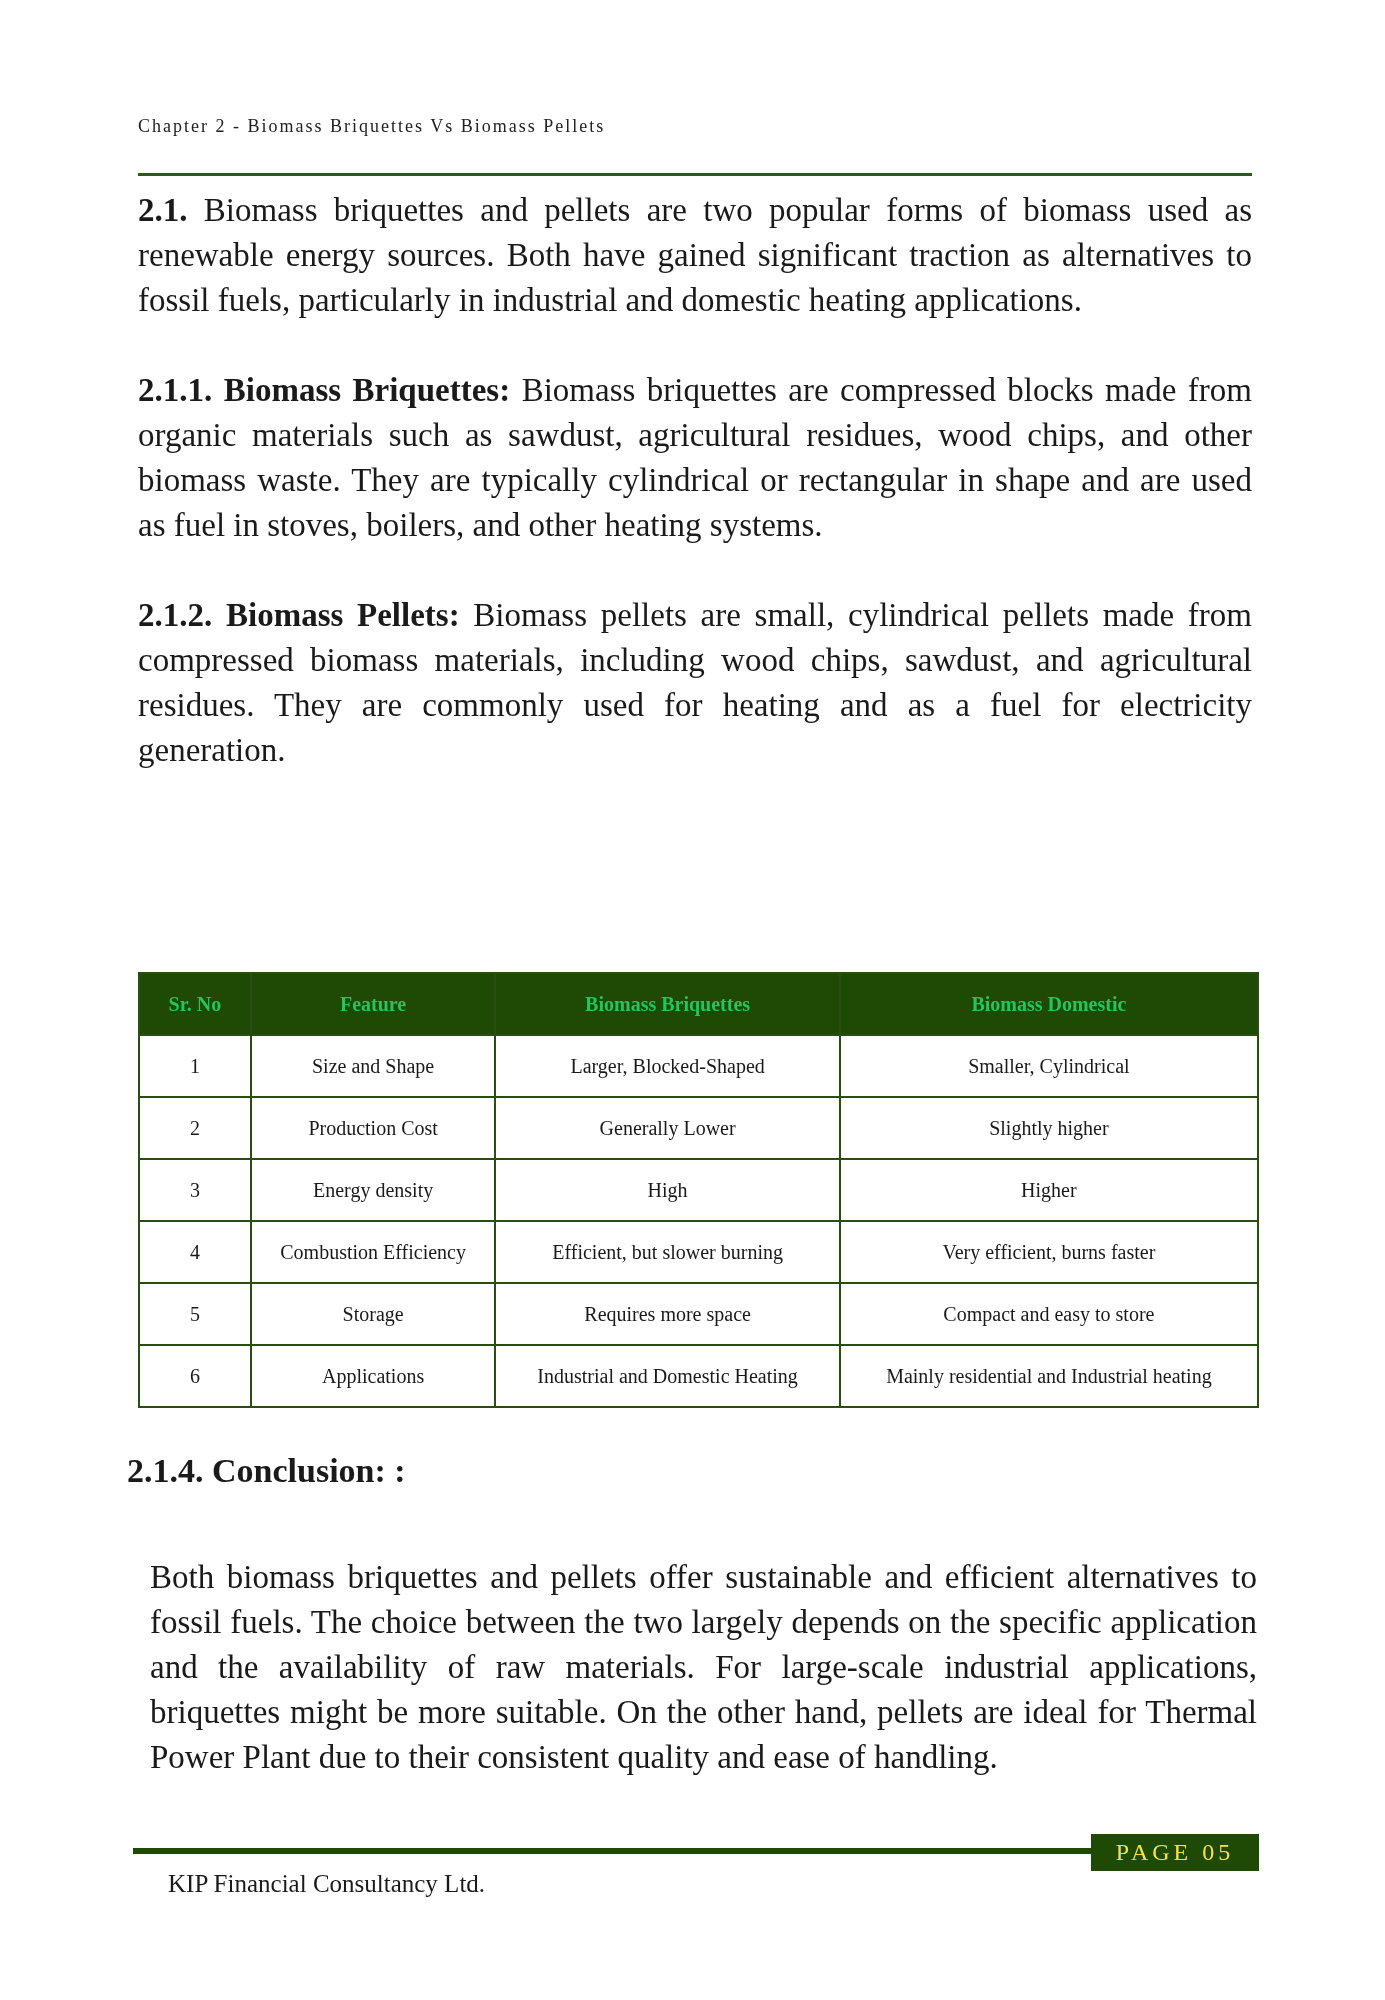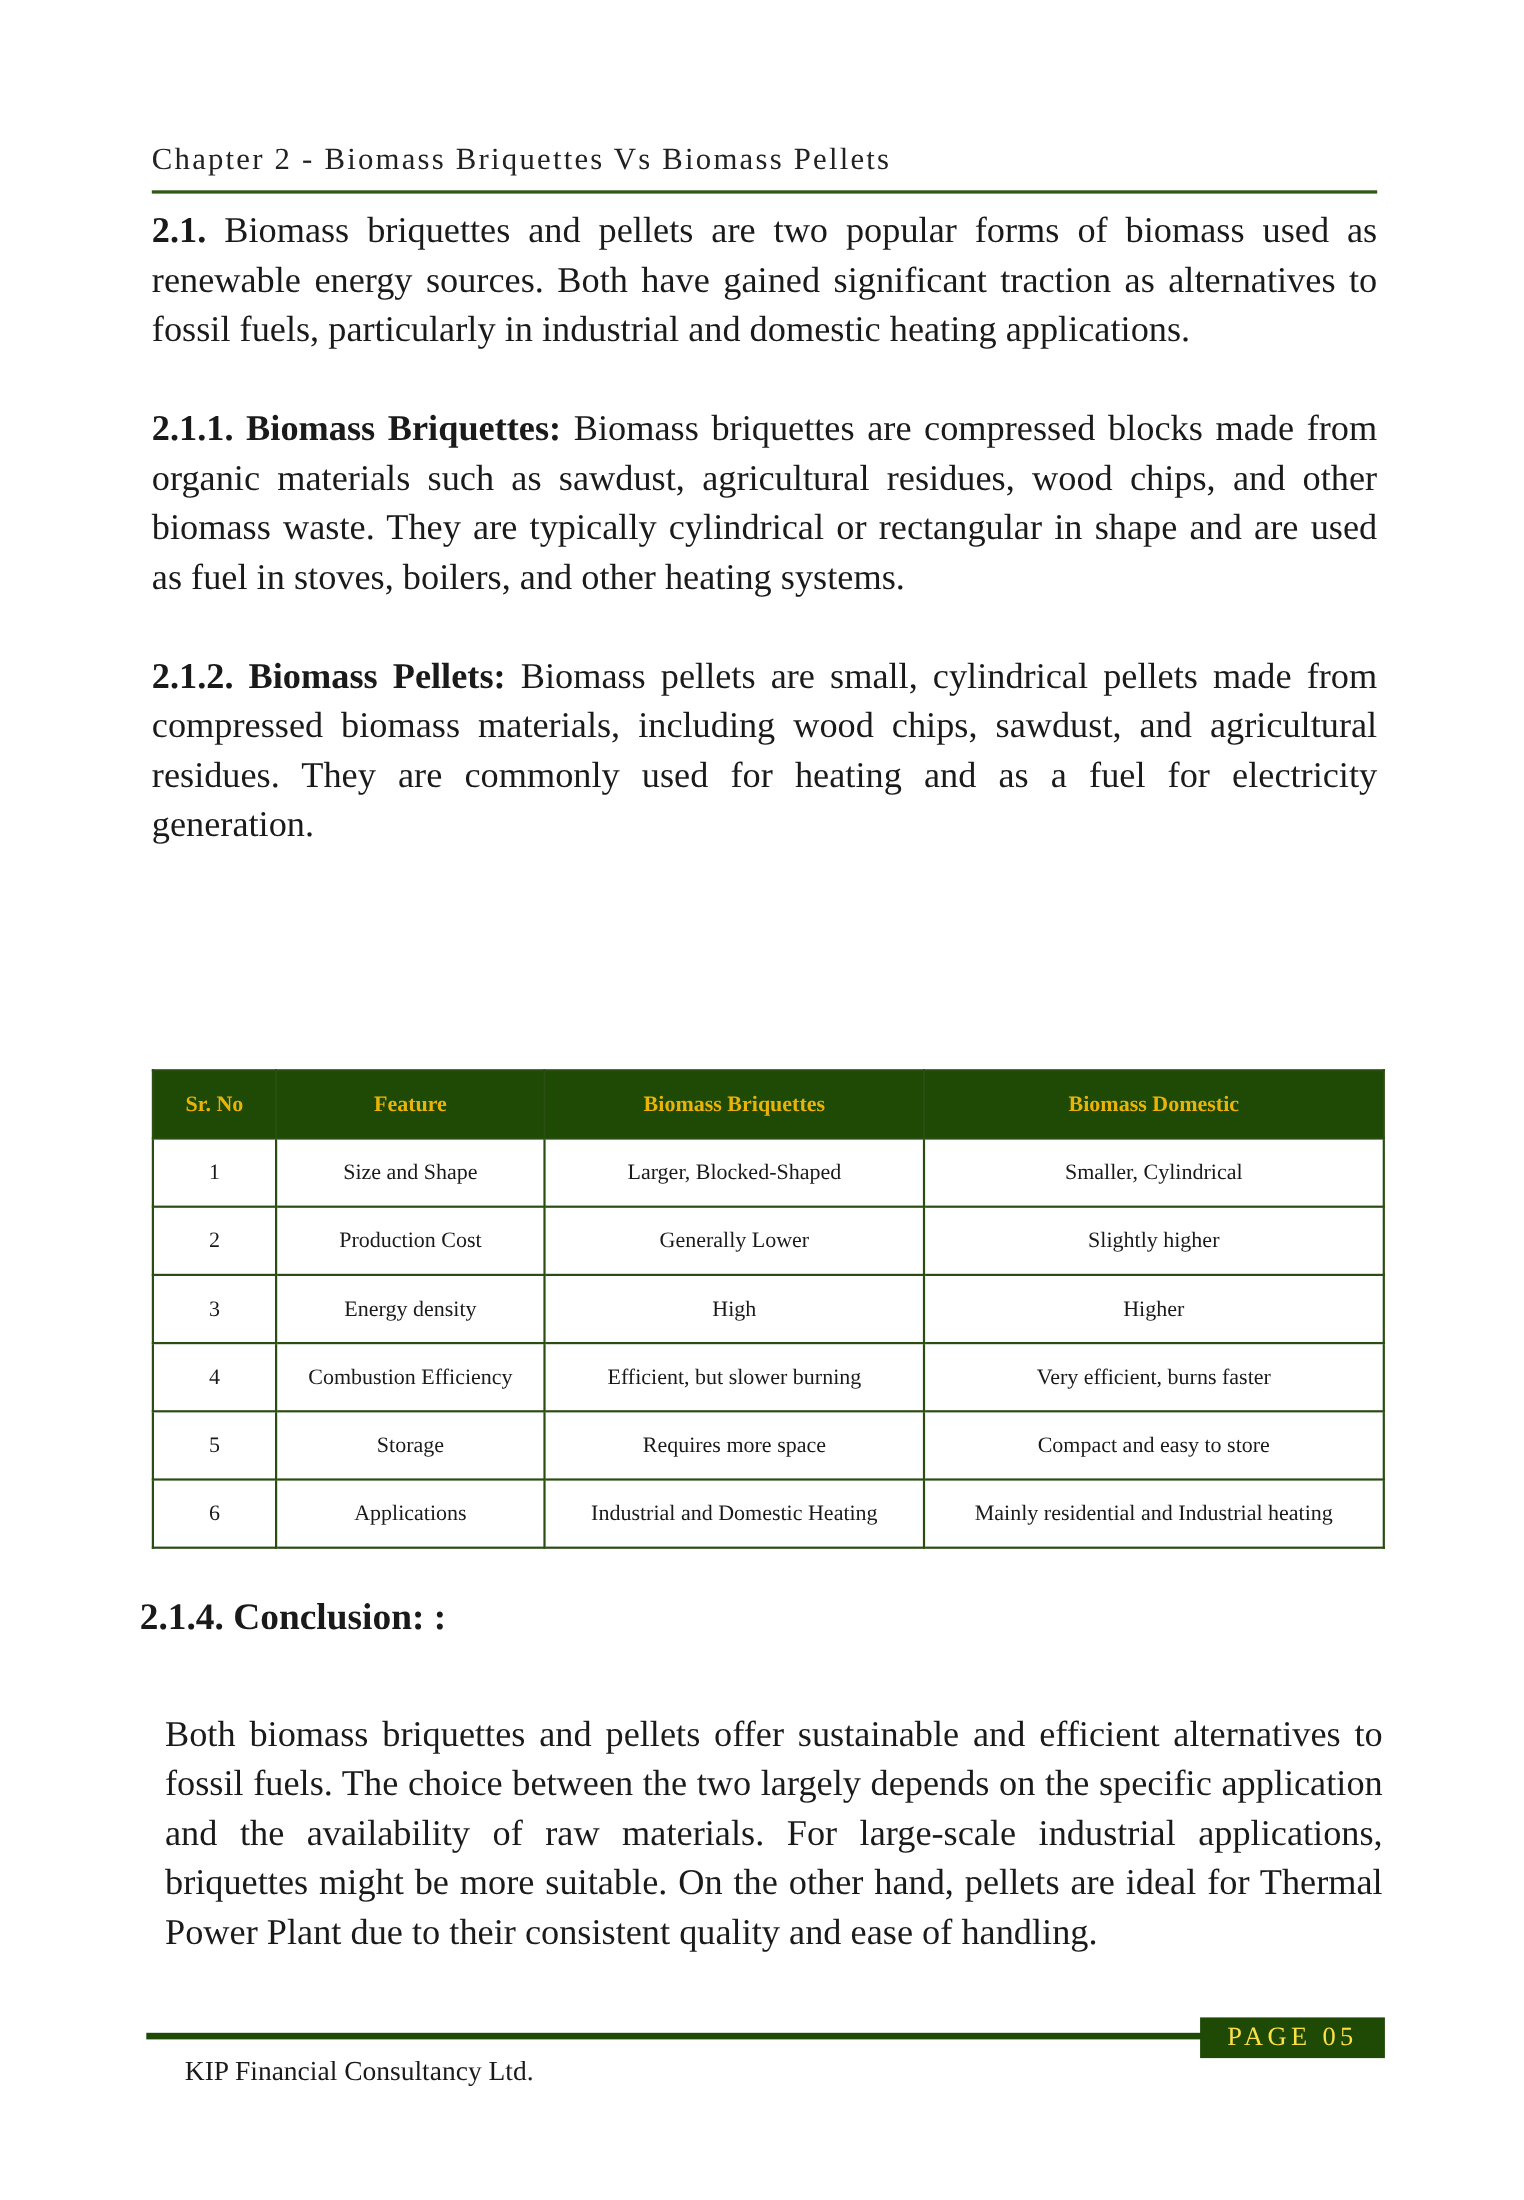--- a/index.html
+++ b/index.html
@@ -1,27 +1,27 @@
 <!DOCTYPE html>
 <html><head>
 <meta charset="utf-8">
 <style>
   html, body { margin: 0; padding: 0; background: #ffffff; }
   body { width: 1385px; height: 2000px; position: relative; overflow: hidden;
          font-family: "Liberation Serif", "DejaVu Serif", serif; color: #1a1a1a; }
-  .running-header { position: absolute; left: 138px; top: 130px; font-size: 28px;
+  .running-header { position: absolute; left: 138px; top: 116px; font-size: 18px;
          letter-spacing: 2px; color: #222; }
   .header-rule { position: absolute; left: 138px; top: 173px; width: 1114px; height: 3px; background: #2f5a14; }
   .content { position: absolute; left: 138px; top: 188px; width: 1114px; }
   p.body { font-size: 33px; line-height: 45px; text-align: justify; margin: 0 0 45px 0; }
   p.body b { font-weight: bold; }
   h2.sec { font-size: 34px; font-weight: bold; margin: 0; line-height: 45px; }
   table.cmp { position: absolute; left: 138px; top: 972px; width: 1121px; border-collapse: collapse; }
   table.cmp th, table.cmp td { border: 2px solid #2a4d12; text-align: center; vertical-align: middle; }
-  table.cmp th { background: #1f4a06; color: #eab308; font-weight: bold; font-size: 20px; height: 58px; margin-top: 16px; }
+  table.cmp th { background: #1f4a06; color: #22c55e; font-weight: bold; font-size: 20px; height: 58px; margin-top: 16px; }
   table.cmp td { font-size: 20px; height: 58px; color: #1a1a1a; }
   .concl-head { position: absolute; left: 127px; top: 1452px; font-size: 34px; font-weight: bold; }
   .concl-body { position: absolute; left: 138px; top: 1543px; width: 1107px; font-size: 33px; line-height: 45px; text-align: justify; margin: 12px; }
   .footer-rule { position: absolute; left: 133px; top: 1848px; width: 960px; height: 6px; background: #1f4a06; }
   .page-box { position: absolute; left: 1091px; top: 1834px; width: 168px; height: 37px; background: #1f4a06;
          color: #fde047; font-size: 24px; letter-spacing: 4px; display: flex; align-items: center; justify-content: center; }
   .footer-text { position: absolute; left: 168px; top: 1870px; font-size: 25px; color: #1a1a1a; }
 </style>
 </head>
 <body>

